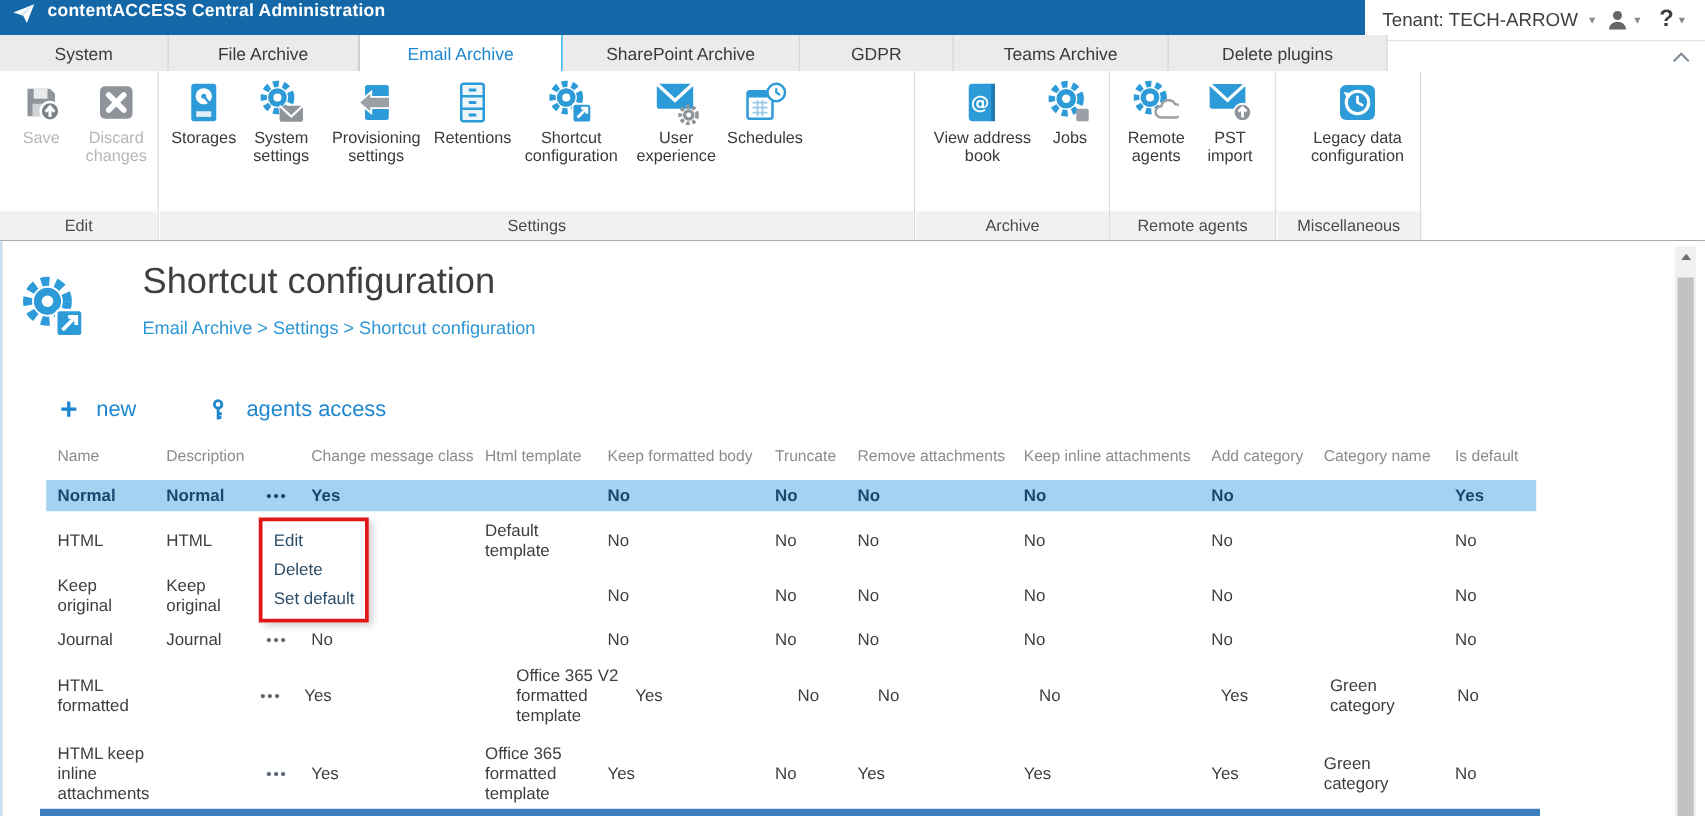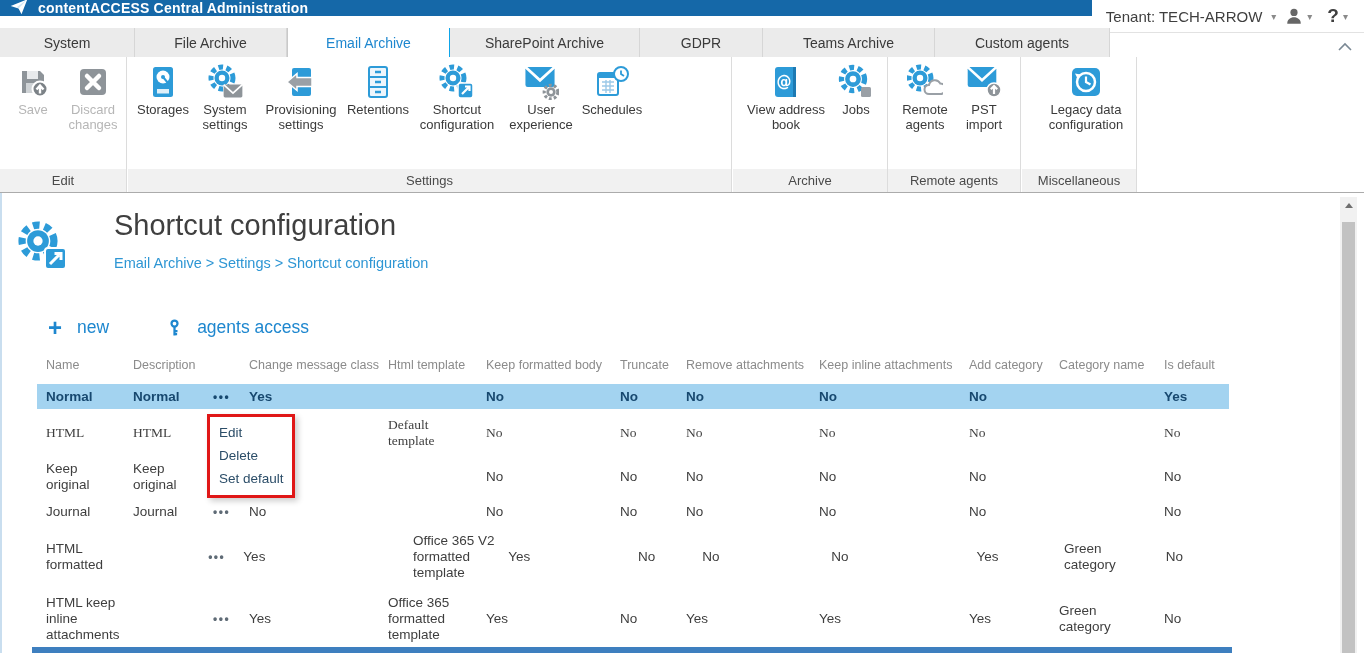--- a/index.html
+++ b/index.html
@@ -1,22 +1,22 @@
 <!DOCTYPE html>
 <html><head>
 <meta charset="utf-8">
 <style>
   * { box-sizing: border-box; }
   html,body { margin:0; padding:0; background:#fff; }
   body { font-family:"Liberation Sans", sans-serif; }
   .screen { position:relative; width:1364px; height:653px; overflow:hidden; background:#fff; }
 
   
-  .topbar-blue { position:absolute; left:0; top:0; width:1092px; height:16px; background:#1568A8;
-    display:flex; align-items:center; gap:9px; padding-left:9px; }
+  .topbar-blue { position:absolute; left:0; top:0; width:1092px; height:28px; background:#1568A8;
+    display:flex; align-items:flex-start; gap:9px; padding-left:9px; }
   .app-title { color:#fff; font-weight:bold; font-size:14px; letter-spacing:.2px; }
   .topbar-right { position:absolute; left:1092px; top:0; right:0; height:33px; background:#fff;
     display:flex; align-items:center; justify-content:flex-end; gap:9px; padding-right:16px;
     border-bottom:1px solid #e2e2e2; }
   .tenant-label { font-size:15px; color:#3f3f3f; }
   .caret { font-family:"DejaVu Sans", sans-serif; font-size:10px; color:#8a8a8a; }
   .help-q { font-size:19px; font-weight:bold; color:#3f3f3f; }
 
   
   .tabbar { position:absolute; left:0; top:28px; width:1110px; height:29px; display:flex; background:#EBEBEB; }
@@ -114,21 +114,21 @@
     </span>
   </div>
 
   <nav class="tabbar">
     <div class="tab" style="width:135px">System</div>
     <div class="tab" style="width:152px">File Archive</div>
     <div class="tab active" style="width:163px">Email Archive</div>
     <div class="tab" style="width:190px">SharePoint Archive</div>
     <div class="tab" style="width:123px">GDPR</div>
     <div class="tab" style="width:172px">Teams Archive</div>
-    <div class="tab" style="width:175px">Custom agents</div>
+    <div class="tab" style="width:175px">Delete plugins</div>
   </nav>
   <span class="collapse-chevron">
     <svg width="14" height="9" viewBox="0 0 14 9">
         <path d="M1 8l6-6 6 6" stroke="#7a8894" stroke-width="1.6" fill="none"></path>
       </svg>
   </span>
 
   <section class="ribbon">
 
     <div class="rgroup" style="left:0;width:127px">
@@ -338,21 +338,21 @@
           <div class="tcell" style="width: 139px;">Yes</div>
           <div class="tcell" style="width: 98px;"></div>
           <div class="tcell" style="width: 134px;">No</div>
           <div class="tcell" style="width: 66px;">No</div>
           <div class="tcell" style="width: 133px;">No</div>
           <div class="tcell" style="width: 150px;">No</div>
           <div class="tcell" style="width: 90px;">No</div>
           <div class="tcell" style="width: 105px;"></div>
           <div class="tcell" style="width: 65px;">Yes</div>
         </div>
-        <div class="trow" style="min-height: 47px; font-family: Liberation Serif, serif;">
+        <div class="trow" style="min-height: 47px;">
           <div class="tcell" style="width: 96px;">HTML</div>
           <div class="tcell" style="width: 80px;">HTML</div>
           <div class="tcell menu-cell" style="width: 36px;"></div>
           <div class="tcell" style="width: 139px;"></div>
           <div class="tcell" style="width: 98px;">Default template</div>
           <div class="tcell" style="width: 134px;">No</div>
           <div class="tcell" style="width: 66px;">No</div>
           <div class="tcell" style="width: 133px;">No</div>
           <div class="tcell" style="width: 150px;">No</div>
           <div class="tcell" style="width: 90px;">No</div>

